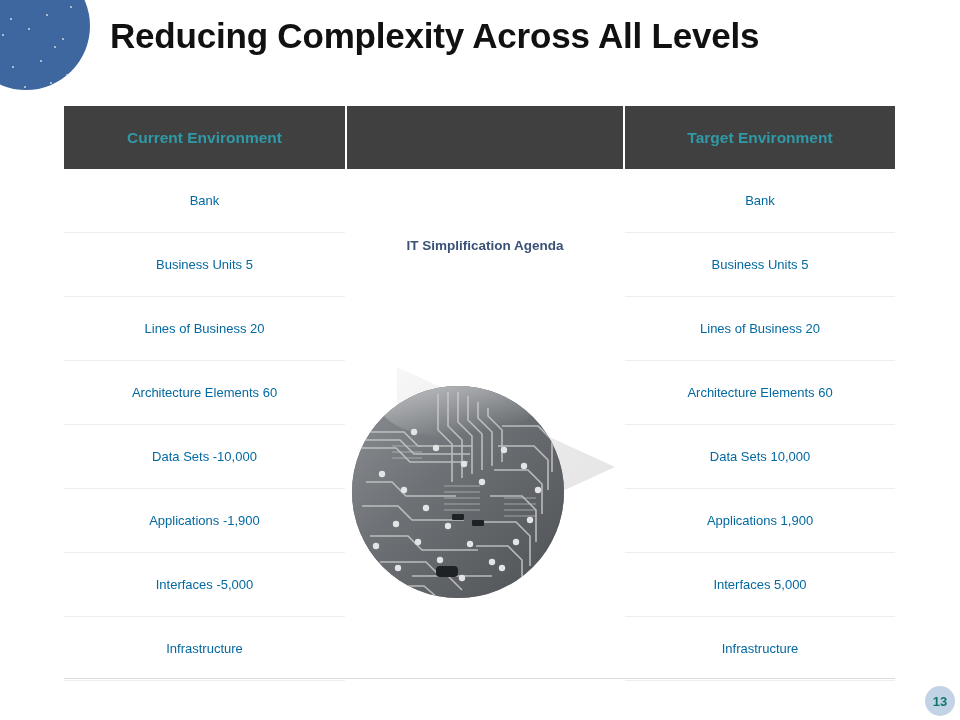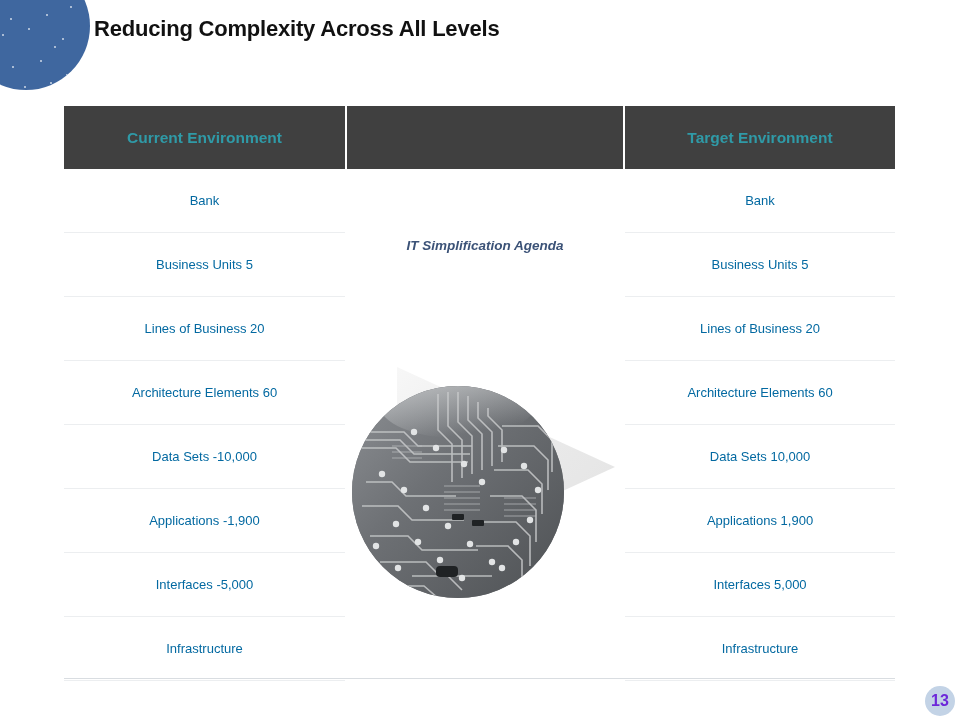--- a/index.html
+++ b/index.html
@@ -32,23 +32,23 @@
     width: 2px;
     height: 2px;
     border-radius: 50%;
     background: #ffffff;
     opacity: .75;
   }
 
   
   #page-title {
     position: absolute;
-    left: 94px;
+    left: 110px;
     top: 16px;
-    font-size: 22px;
+    font-size: 35px;
     font-weight: bold;
     color: #111111;
     letter-spacing: -0.2px;
     white-space: nowrap;
   }
 
   
   #table-wrap {
     position: absolute;
     left: 64px;
@@ -80,21 +80,21 @@
   
   #body-grid {
     position: relative;
     display: flex;
     height: 510px;
   }
   .col {
     position: relative;
   }
   .col-left  { width: 281px; }
-  .col-mid   { width: 280px; font-style: italic; }
+  .col-mid   { width: 280px; }
   .col-right { width: 270px; }
 
   .cell {
     height: 64px;
     display: flex;
     align-items: center;
     justify-content: center;
     font-size: 13px;
     color: #0369a1;
     white-space: nowrap;
@@ -156,23 +156,23 @@
     position: absolute;
     left: 925px;
     top: 686px;
     width: 30px;
     height: 30px;
     border-radius: 50%;
     background: #c3d3e6;
     display: flex;
     align-items: center;
     justify-content: center;
-    font-size: 16px;
+    font-size: 13px;
     font-weight: bold;
-    color: #6d28d9;
+    color: #0f766e;
   }
 </style>
 </head>
 <body>
 
 <div id="deco-circle">
     <span class="spk" style="left: 84px; top: 52px;"></span>
     <span class="spk" style="left: 108px; top: 44px;"></span>
     <span class="spk" style="left: 40px; top: 72px;"></span>
     <span class="spk" style="left: 66px; top: 66px;"></span>

